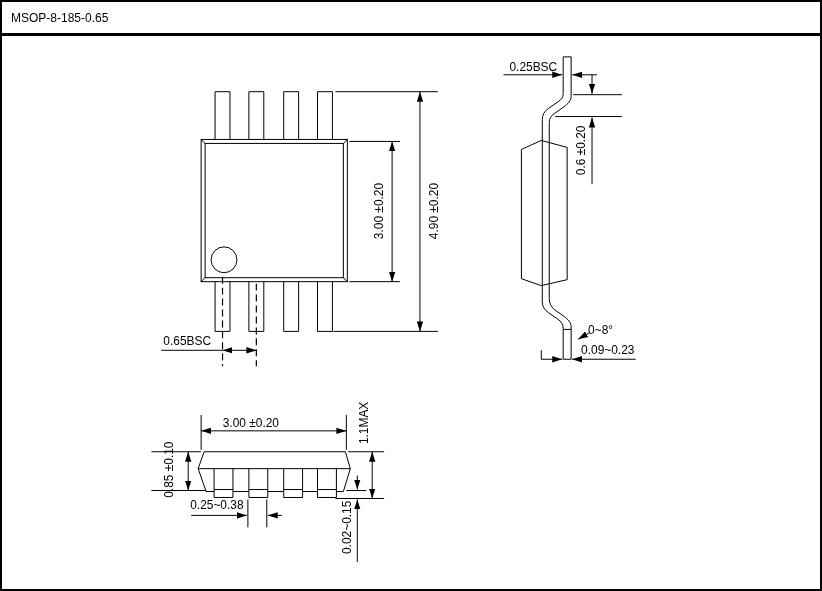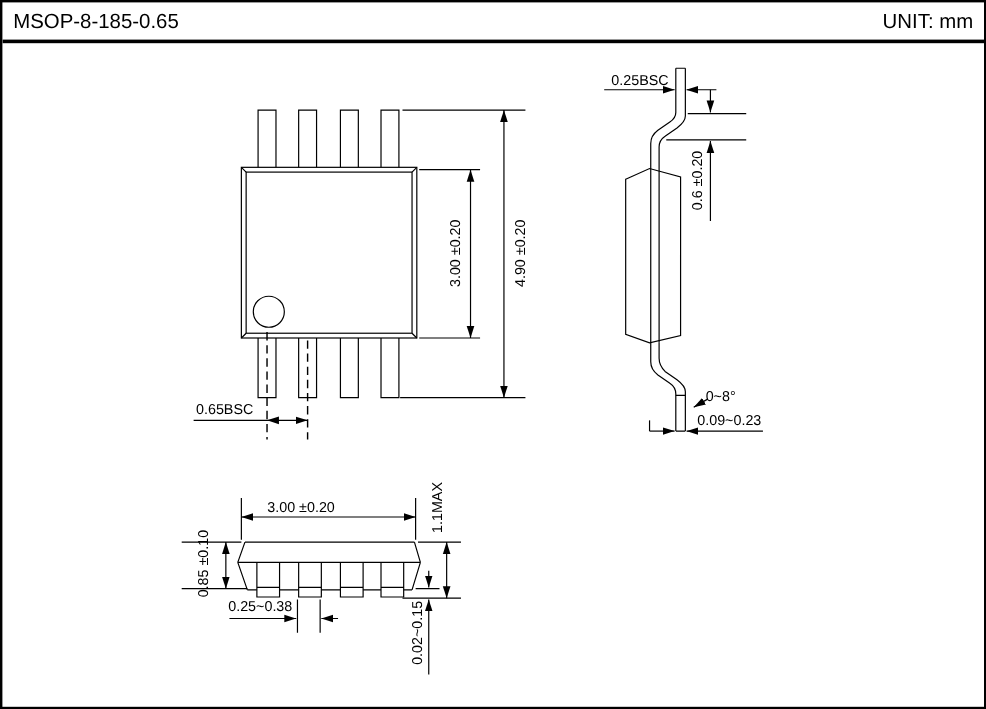--- a/index.html
+++ b/index.html
@@ -5,35 +5,34 @@
   html,body{margin:0;padding:0;background:#888;}
   .frame{
     width:822px;height:591px;box-sizing:border-box;
     border:2px solid #000;background:#fff;
     font-family:"Liberation Sans", sans-serif;
     position:relative;overflow:hidden;
   }
   .titlebar{
     height:34px;box-sizing:border-box;border-bottom:3px solid #000;
     display:flex;align-items:center;justify-content:space-between;
-    padding:0 9px;font-size:17px;color:#000;
+    padding:0 9px;font-size:12px;color:#000;
   }
   svg{display:block}
   svg text{font-family:"Liberation Sans", sans-serif;font-size:12px;fill:#000;}
   svg .ln{stroke:#000;stroke-width:1;fill:none;}
   svg .dash{stroke:#000;stroke-width:1.2;fill:none;stroke-dasharray:7,4;}
 </style>
 </head>
 <body>
 
 <div class="frame">
 
   <div class="titlebar">
     <span>MSOP-8-185-0.65</span>
-    <span>UNIT: mm</span>
   </div>
 
   <svg width="818" height="552" viewBox="0 36 822 555" preserveAspectRatio="xMidYMin meet">
     <defs>
       <marker id="arr" viewBox="0 0 10 8" markerUnits="userSpaceOnUse" markerWidth="10" markerHeight="8" refX="10" refY="4" orient="auto-start-reverse">
         <path d="M0,0.8 L10,4 L0,7.2 Z" fill="#000"></path>
       </marker>
     </defs>
 
     <g>

